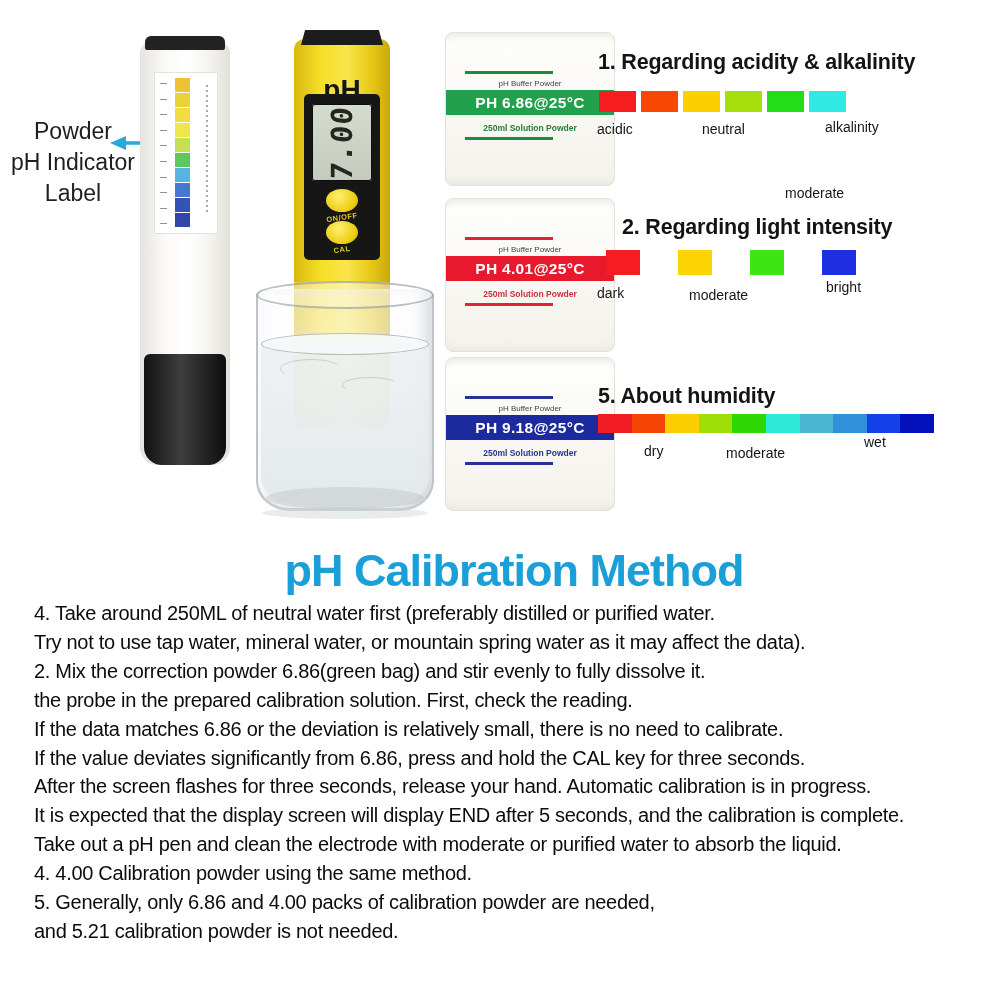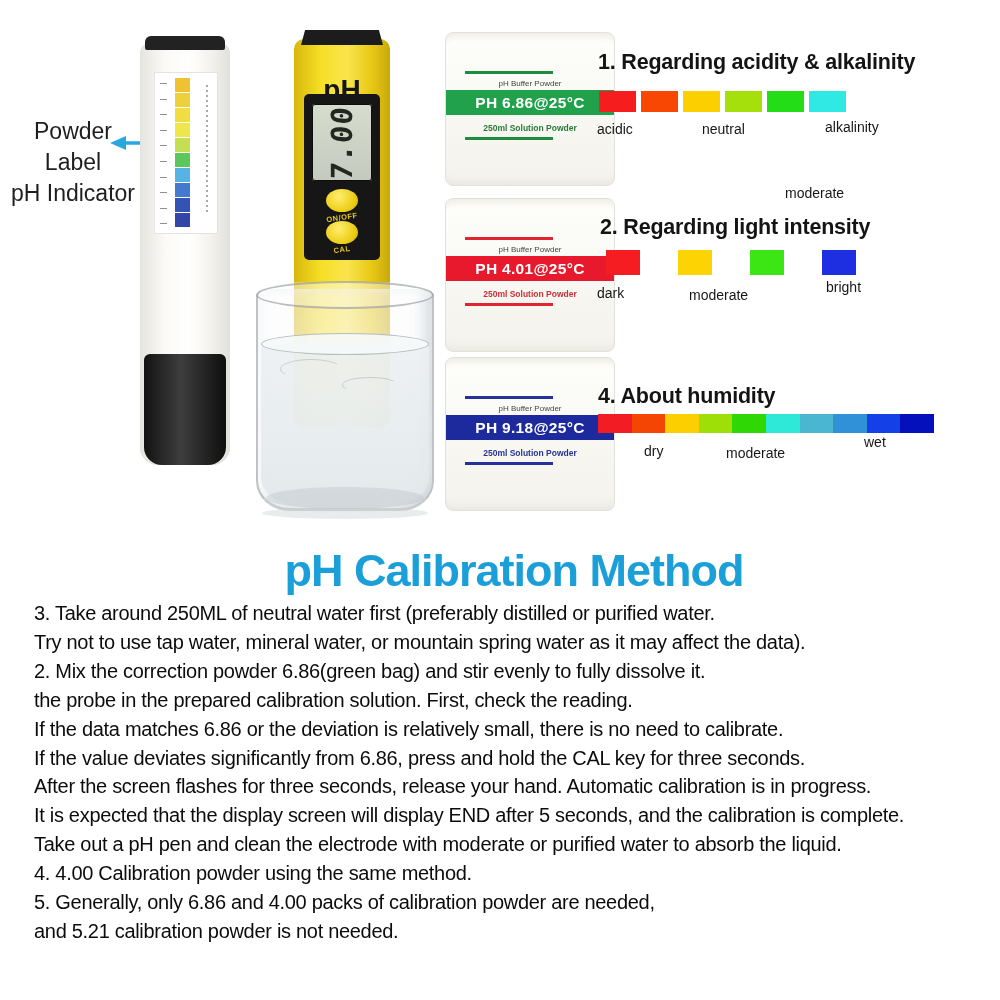--- a/index.html
+++ b/index.html
@@ -115,22 +115,22 @@
   .iline { font-size:20px; line-height:28.9px; color:#0c0c0c;
       letter-spacing:-.3px; white-space:nowrap; }
 </style>
 </head>
 <body>
 
 <div class="canvas">
 
   <div class="abs annot">
     <div>Powder</div>
+    <div>pH Indicator</div>
     <div>Label</div>
-    <div>pH Indicator</div>
   </div>
   <svg class="abs arrow" viewBox="0 0 64 18" style="color: rgb(41, 168, 224);">
     <line x1="18" y1="9" x2="62" y2="9" stroke="currentColor" stroke-width="3.6" stroke-linecap="round"></line>
     <polygon points="4,9 20,2 20,16" fill="currentColor"></polygon>
   </svg>
 
   <div class="abs wpen">
     <div class="wpen-body"></div>
     <div class="wpen-cap"></div>
     <div class="wpen-grip"></div>
@@ -208,52 +208,52 @@
     <div class="sw1" style="background-color: rgb(252, 208, 0);"></div>
     <div class="sw1" style="background-color: rgb(165, 224, 12);"></div>
     <div class="sw1" style="background-color: rgb(35, 221, 23);"></div>
     <div class="sw1" style="background-color: rgb(48, 233, 226);"></div>
   </div>
   <span class="abs lg-lab" style="left:597px;top:121px">acidic</span>
   <span class="abs lg-lab" style="left:702px;top:121px">neutral</span>
   <span class="abs lg-lab" style="left:825px;top:119px">alkalinity</span>
 
   <span class="abs lg-lab" style="left:785px;top:185px">moderate</span>
-  <div class="abs lg-head" style="left:600px;top:215px">2. Regarding light intensity</div>
+  <div class="abs lg-head" style="left:622px;top:215px">2. Regarding light intensity</div>
   <div class="abs swrow2">
     <div class="sw2" style="background-color: rgb(245, 29, 34);"></div>
     <div class="sw2" style="background-color: rgb(252, 212, 4);"></div>
     <div class="sw2" style="background-color: rgb(60, 230, 20);"></div>
     <div class="sw2" style="background-color: rgb(29, 47, 224);"></div>
   </div>
   <span class="abs lg-lab" style="left:597px;top:285px">dark</span>
   <span class="abs lg-lab" style="left:689px;top:287px">moderate</span>
   <span class="abs lg-lab" style="left:826px;top:279px">bright</span>
 
-  <div class="abs lg-head" style="left:598px;top:384px">4. About humidity</div>
+  <div class="abs lg-head" style="left:598px;top:384px">5. About humidity</div>
   <div class="abs hbar">
     <div class="hseg" style="background-color: rgb(242, 28, 36);"></div>
     <div class="hseg" style="background-color: rgb(245, 69, 5);"></div>
     <div class="hseg" style="background-color: rgb(251, 207, 0);"></div>
     <div class="hseg" style="background-color: rgb(159, 223, 8);"></div>
     <div class="hseg" style="background-color: rgb(47, 216, 5);"></div>
     <div class="hseg" style="background-color: rgb(47, 233, 216);"></div>
     <div class="hseg" style="background-color: rgb(74, 182, 207);"></div>
     <div class="hseg" style="background-color: rgb(48, 144, 216);"></div>
     <div class="hseg" style="background-color: rgb(20, 64, 232);"></div>
     <div class="hseg" style="background-color: rgb(5, 16, 189);"></div>
   </div>
   <span class="abs lg-lab" style="left:644px;top:443px">dry</span>
   <span class="abs lg-lab" style="left:726px;top:445px">moderate</span>
   <span class="abs lg-lab" style="left:864px;top:434px">wet</span>
 
   <div class="abs title" style="color: rgb(27, 159, 216);">pH Calibration Method</div>
 
   <div class="abs instr">
-    <div class="iline">3. Take around 250ML of neutral water first (preferably distilled or purified water.</div>
+    <div class="iline">4. Take around 250ML of neutral water first (preferably distilled or purified water.</div>
     <div class="iline">Try not to use tap water, mineral water, or mountain spring water as it may affect the data).</div>
     <div class="iline">2. Mix the correction powder 6.86(green bag) and stir evenly to fully dissolve it.</div>
     <div class="iline">the probe in the prepared calibration solution. First, check the reading.</div>
     <div class="iline">If the data matches 6.86 or the deviation is relatively small, there is no need to calibrate.</div>
     <div class="iline">If the value deviates significantly from 6.86, press and hold the CAL key for three seconds.</div>
     <div class="iline">After the screen flashes for three seconds, release your hand. Automatic calibration is in progress.</div>
     <div class="iline">It is expected that the display screen will display END after 5 seconds, and the calibration is complete.</div>
     <div class="iline">Take out a pH pen and clean the electrode with moderate or purified water to absorb the liquid.</div>
     <div class="iline">4. 4.00 Calibration powder using the same method.</div>
     <div class="iline">5. Generally, only 6.86 and 4.00 packs of calibration powder are needed,</div>

